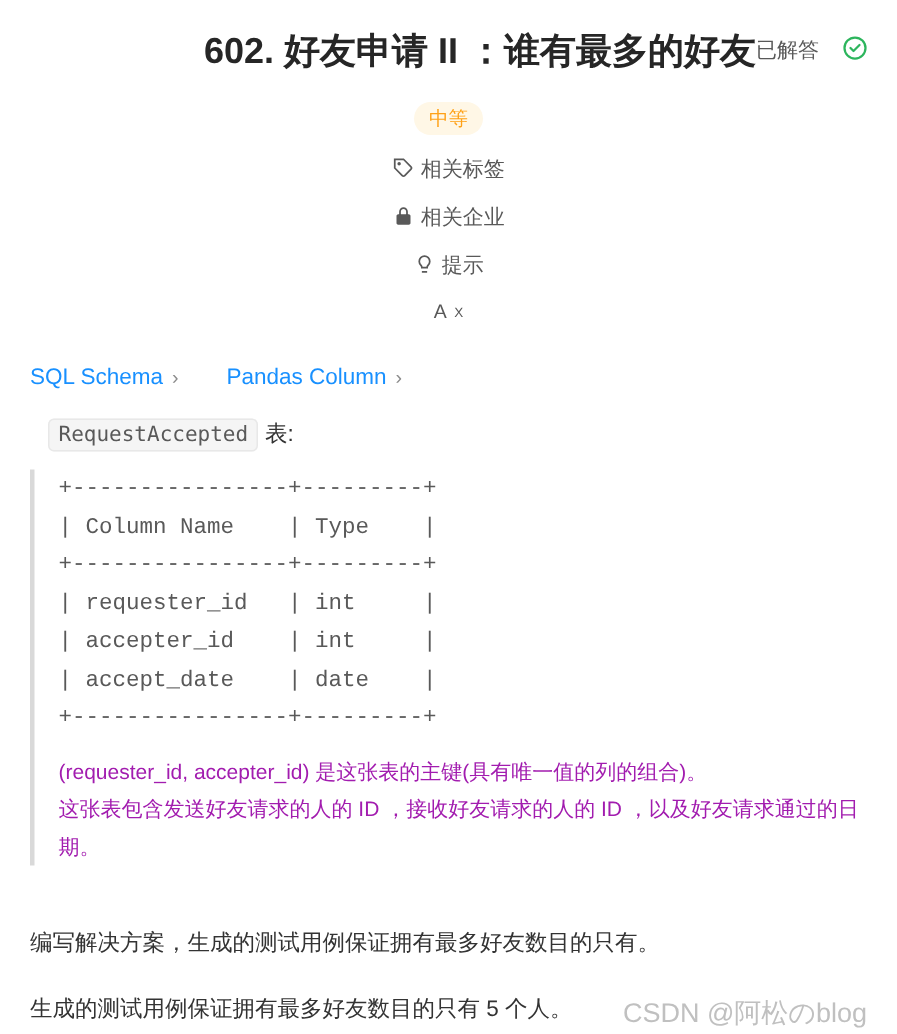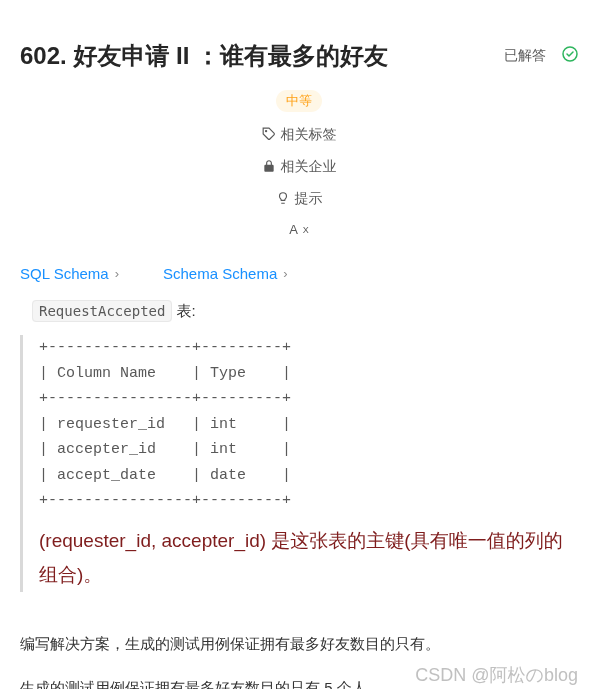--- a/index.html
+++ b/index.html
@@ -7,24 +7,23 @@
       font-family: -apple-system, BlinkMacSystemFont, "Segoe UI", "PingFang SC", "Microsoft YaHei", sans-serif;
       background: #fff;
       width: 598px;
       height: 689px;
       padding: 18px 20px;
       position: relative;
       color: #262626;
     }
     .header-row {
       display: flex;
-      justify-content: space-between;
+      justify-content: flex-end;
       align-items: center;
       margin-bottom: 18px;
-      margin-top: 22px;
     }
     .title {
       font-size: 24px;
       font-weight: 600;
       color: #262626;
     }
     .solved {
       display: flex;
       align-items: center;
       gap: 16px;
@@ -58,21 +57,21 @@
       color: #595959;
       cursor: pointer;
     }
     .tag-icon { font-size: 14px; }
     .fontsize-icon {
       font-size: 13px;
       color: #595959;
     }
     .schema-row {
       display: flex;
-      gap: 44px;
+      gap: 32px;
       margin-bottom: 20px;
     }
     .schema-link {
       color: #1890ff;
       font-size: 15px;
       display: flex;
       align-items: center;
       gap: 6px;
       cursor: pointer;
     }
@@ -99,23 +98,23 @@
     }
     .table-pre {
       font-family: Consolas, Monaco, "Courier New", monospace;
       font-size: 15px;
       line-height: 1.7;
       color: #595959;
       white-space: pre;
       margin-bottom: 10px;
     }
     .table-desc {
-      font-size: 19px;
+      font-size: 14px;
       line-height: 1.8;
-      color: #7f1d1d;
+      color: #a21caf;
     }
     .body-text {
       font-size: 15px;
       line-height: 1.6;
       color: #333;
       margin-bottom: 20px;
     }
     .watermark {
       position: absolute;
       bottom: 2px;
@@ -169,37 +168,38 @@
   </span>
   <span class="tag-item fontsize-icon">A<sub style="font-size:9px">X</sub></span>
 </div>
 
 <div class="schema-row">
   <div class="schema-link">
     <span>SQL Schema</span>
     <span class="chevron">›</span>
   </div>
   <div class="schema-link">
-    <span>Schema Schema</span>
+    <span>Pandas Column</span>
     <span class="chevron">›</span>
   </div>
 </div>
 
 <div class="table-line">
   <span class="code-inline">RequestAccepted</span><span> 表:</span>
 </div>
 
 <div class="quote-block">
   <div class="table-pre">+----------------+---------+
 | Column Name    | Type    |
 +----------------+---------+
 | requester_id   | int     |
 | accepter_id    | int     |
 | accept_date    | date    |
 +----------------+---------+</div>
   <div class="table-desc">(requester_id, accepter_id) 是这张表的主键(具有唯一值的列的组合)。</div>
+  <div class="table-desc">这张表包含发送好友请求的人的 ID ，接收好友请求的人的 ID ，以及好友请求通过的日期。</div>
 </div>
 
 <div class="body-text">编写解决方案，生成的测试用例保证拥有最多好友数目的只有。</div>
 <div class="body-text">生成的测试用例保证拥有最多好友数目的只有 5 个人。</div>
 <div class="body-text">具有唯一值的列的组合。</div>
 
 <div class="watermark">CSDN @阿松のblog</div>
 
 </body></html>

